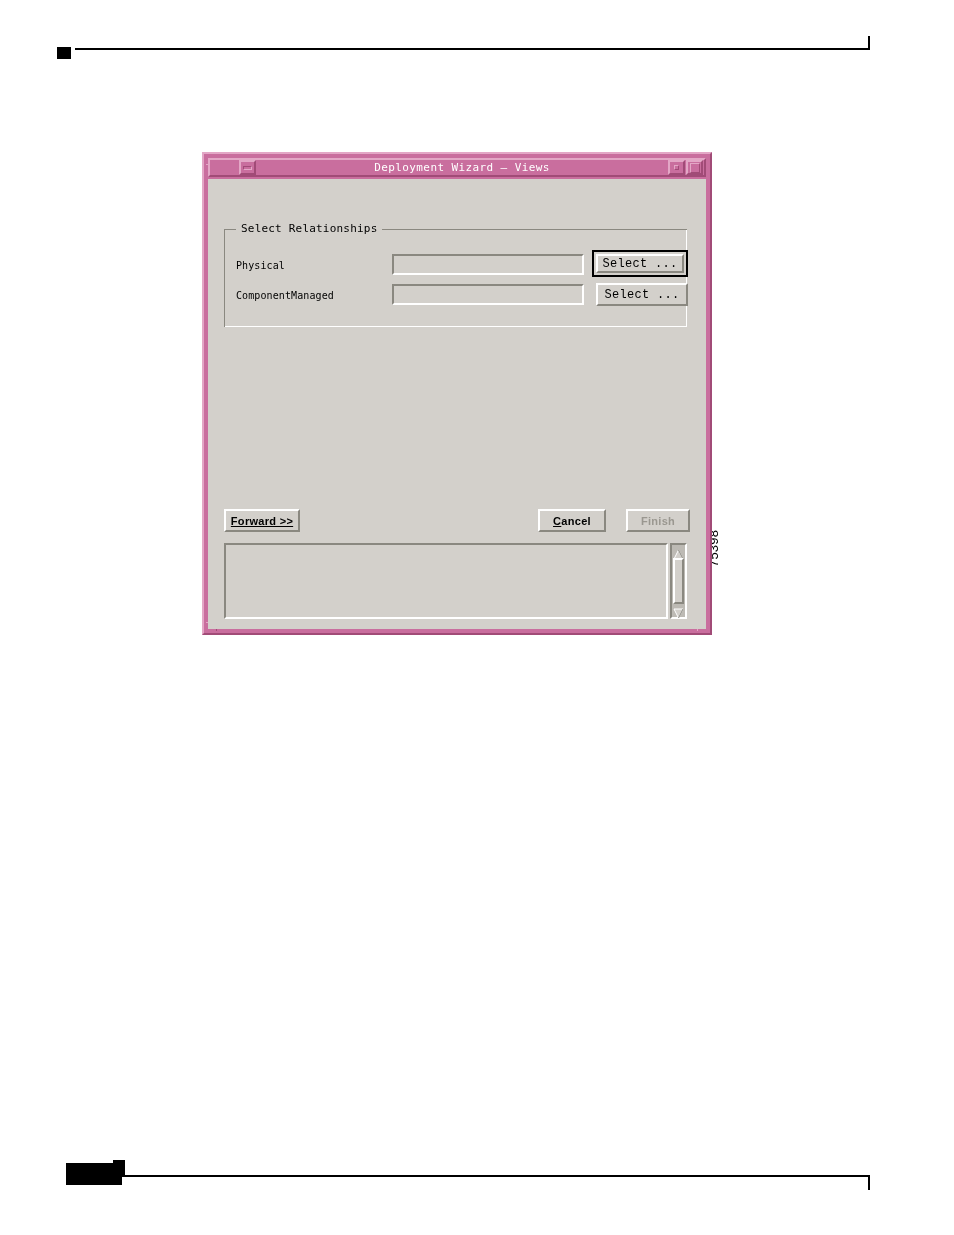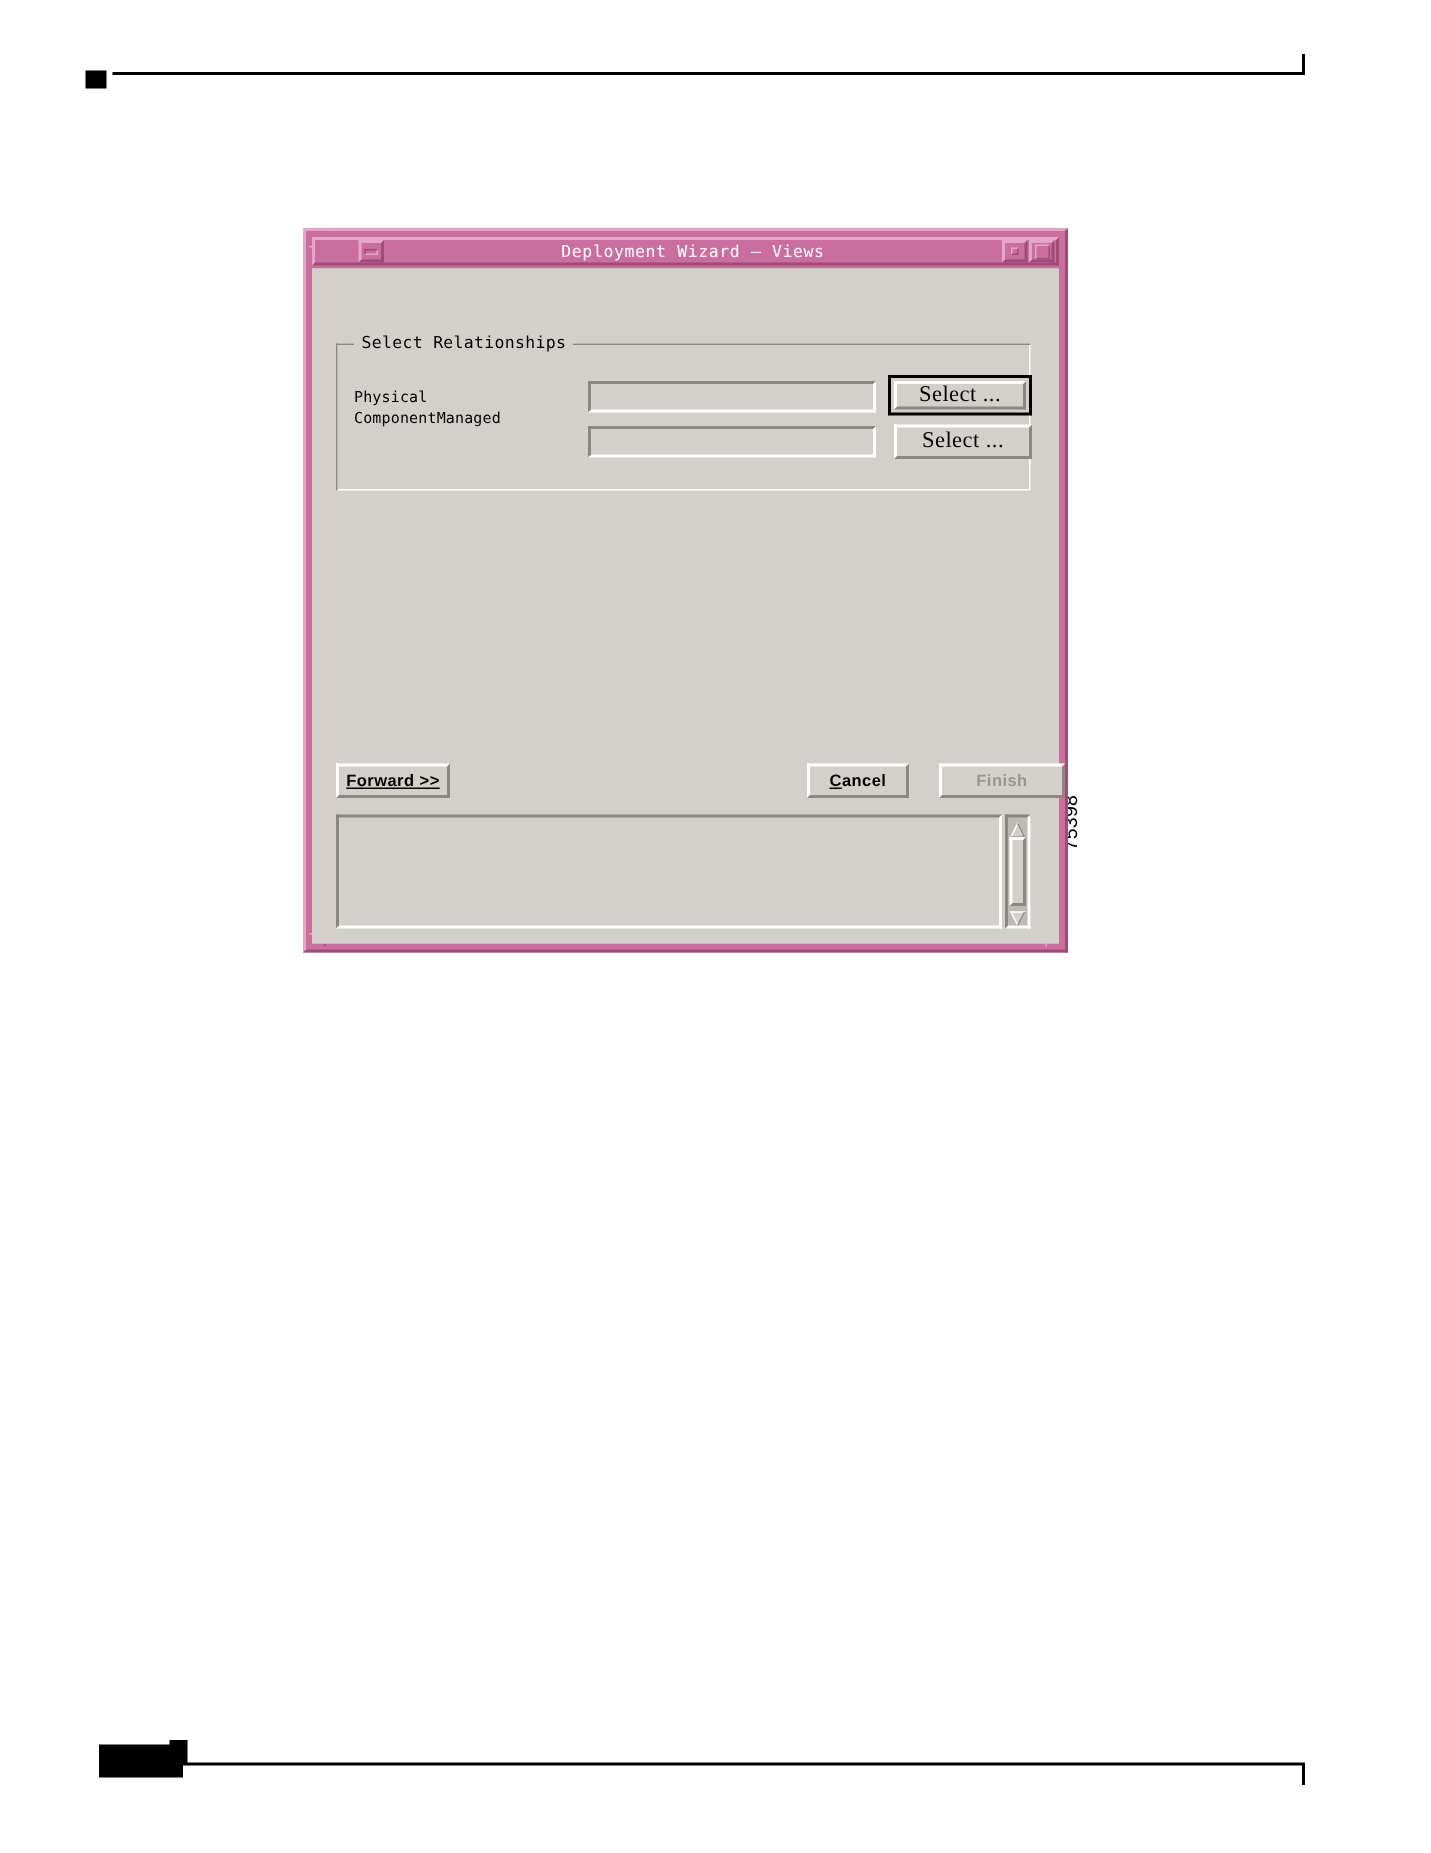--- a/index.html
+++ b/index.html
@@ -272,22 +272,22 @@
 
   
   .btn {
     position: absolute;
     background: #d3d0cb;
     border-top: 2px solid #ffffff;
     border-left: 2px solid #ffffff;
     border-right: 2px solid #8a8880;
     border-bottom: 2px solid #8a8880;
     box-sizing: border-box;
-    font-family: Liberation Serif, serif;
-    font-size: 15px;
+    font-family: Liberation Mono, monospace;
+    font-size: 12px;
     color: #000000;
     display: flex;
     align-items: center;
     justify-content: center;
     letter-spacing: 0.3px;
     cursor: default;
     white-space: nowrap;
   }
   .btn.default-ring {
     border: 2px solid #000000;
@@ -414,33 +414,33 @@
       <div class="groupbox">
         <div class="gb-border"></div>
         <div class="gb-legend">Select Relationships</div>
 
         <div class="row-label" style="left:12px; top:38px;">Physical</div>
         <input class="textfield" style="left: 168px; top: 32px; width: 192px; height: 21px;" readonly="" value="">
         <div class="btn default-ring" style="left:368px; top:28px; width:96px; height:27px;">
           <span class="btn-face">Select ...</span>
         </div>
 
-        <div class="row-label" style="left:12px; top:52px;">ComponentManaged</div>
+        <div class="row-label" style="left:12px; top:68px;">ComponentManaged</div>
         <input class="textfield" style="left: 168px; top: 62px; width: 192px; height: 21px;" readonly="" value="">
         <div class="btn" style="left:372px; top:61px; width:92px; height:23px;">Select ...</div>
       </div>
 
       <div class="btn bold-label" style="left:16px; top:330px; width:76px; height:23px;text-decoration:underline;">Forward &gt;&gt;</div>
 
       <div class="btn bold-label" style="left:330px; top:330px; width:68px; height:23px;">
         <span class="mnemonic">C</span>
           <span>ancel</span>
       </div>
 
-      <div class="btn bold-label disabled" style="left:418px; top:330px; width:84px; height:23px;">Finish</div>
+      <div class="btn bold-label disabled" style="left:418px; top:330px; width:64px; height:23px;">Finish</div>
 
       <div class="textarea-wrap">
         <div class="textarea"></div>
         <div class="scrollbar">
           <div class="sb-arrow up">
             <svg width="11" height="11" viewBox="0 0 11 11" aria-hidden="true">
               <polygon points="5.5,1 10,10 1,10" fill="#d3d0cb" stroke="#ffffff" stroke-width="1"></polygon>
               <line x1="5.5" y1="1" x2="10" y2="10" stroke="#8a8880" stroke-width="1"></line>
               <line x1="10" y1="10" x2="1" y2="10" stroke="#8a8880" stroke-width="1"></line>
             </svg>

